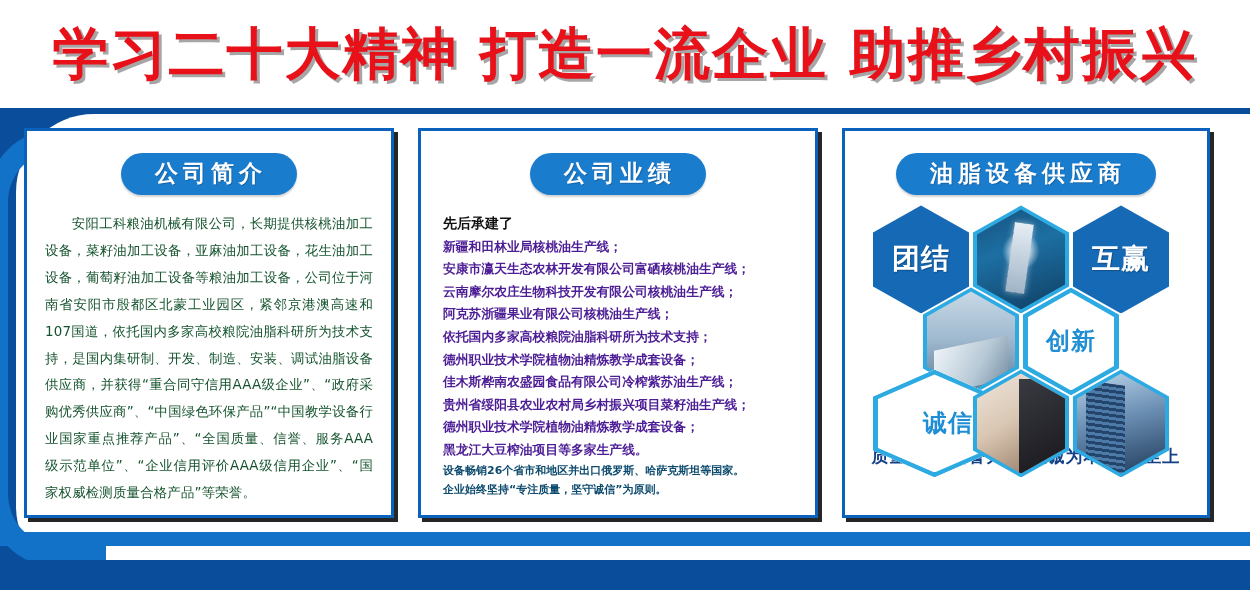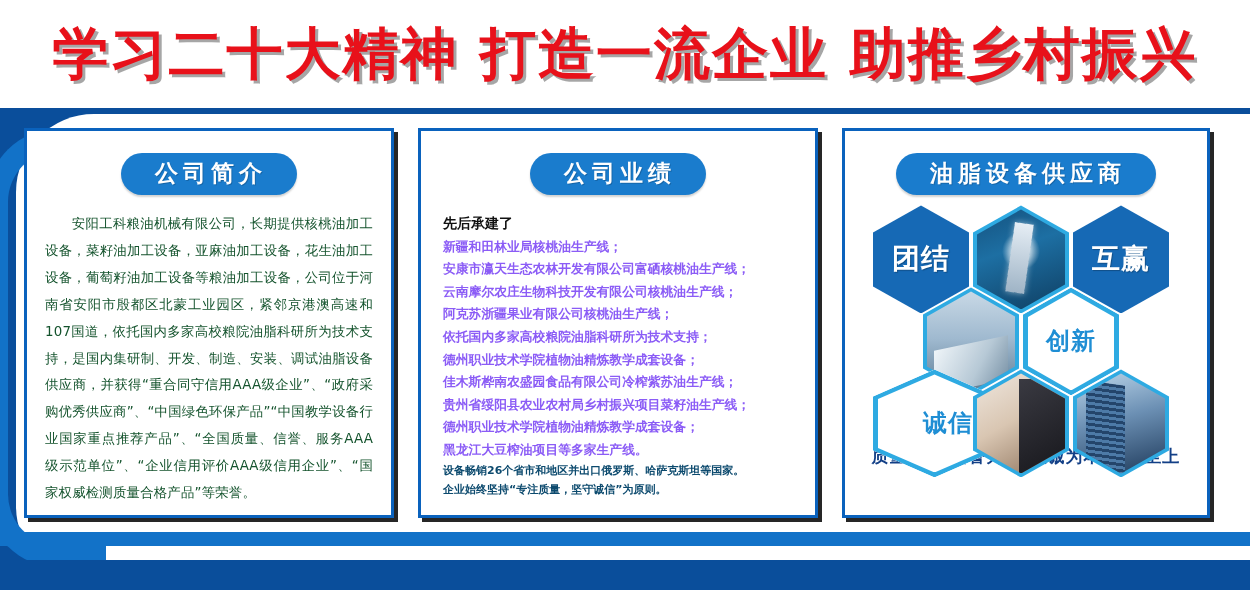--- a/index.html
+++ b/index.html
@@ -115,21 +115,21 @@
     letter-spacing:.2px;
   }
   .perf-intro{
     margin:16px 0 0 22px;
     font-family:"DejaVu Sans","Liberation Sans",sans-serif;
     font-weight:bold;font-size:14px;color:#111;line-height:1.75;
   }
   .perf-list{list-style:none;margin:0;padding:0 0 0 22px;}
   .perf-list li{
     font-family:"DejaVu Sans","Liberation Sans",sans-serif;
-    font-weight:bold;font-size:12.8px;color:#8b5cf6;line-height:1.76;
+    font-weight:bold;font-size:12.8px;color:#4c1d95;line-height:1.76;
     white-space:nowrap;
   }
   .perf-foot{
     margin:0 0 0 22px;
     font-family:"DejaVu Sans","Liberation Sans",sans-serif;
     font-weight:bold;font-size:11px;color:#0c4a6e;line-height:1.76;
     white-space:nowrap;
   }
 
   

